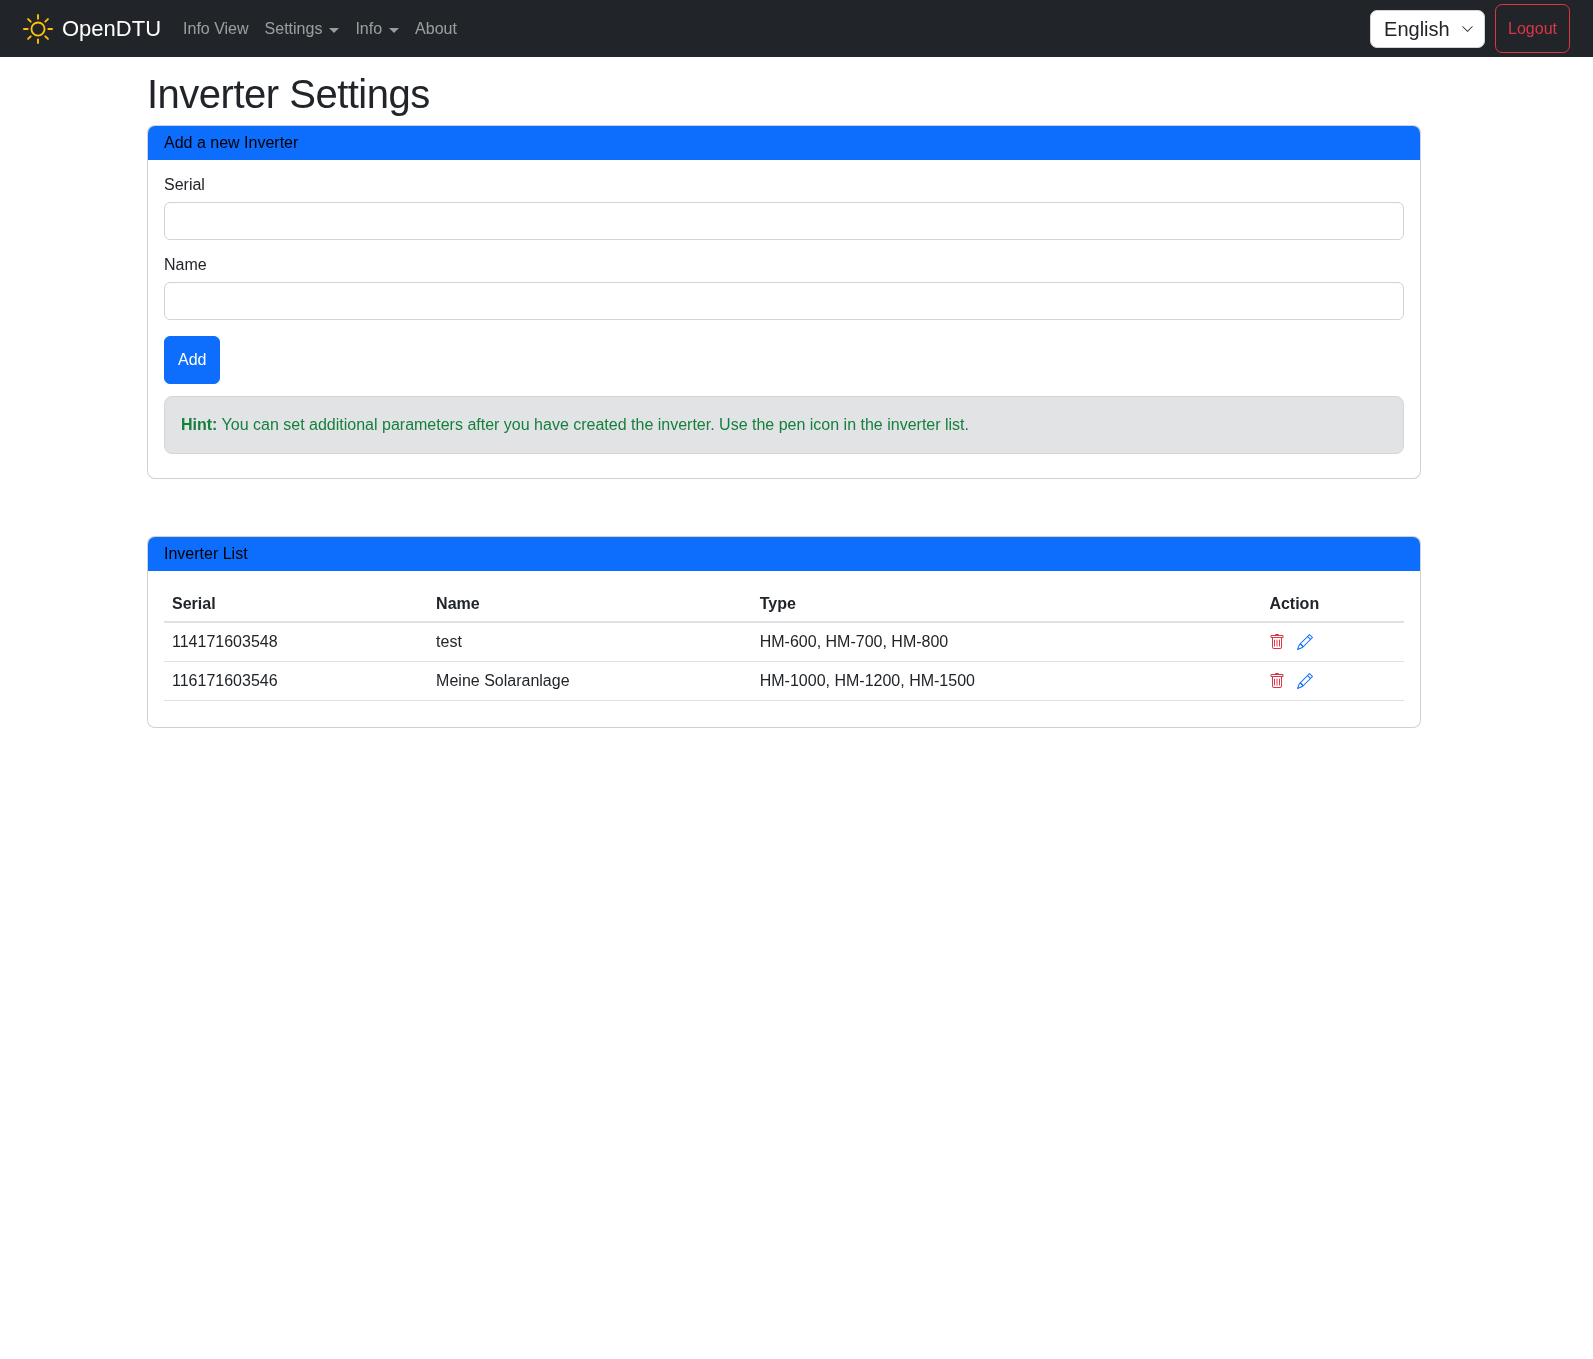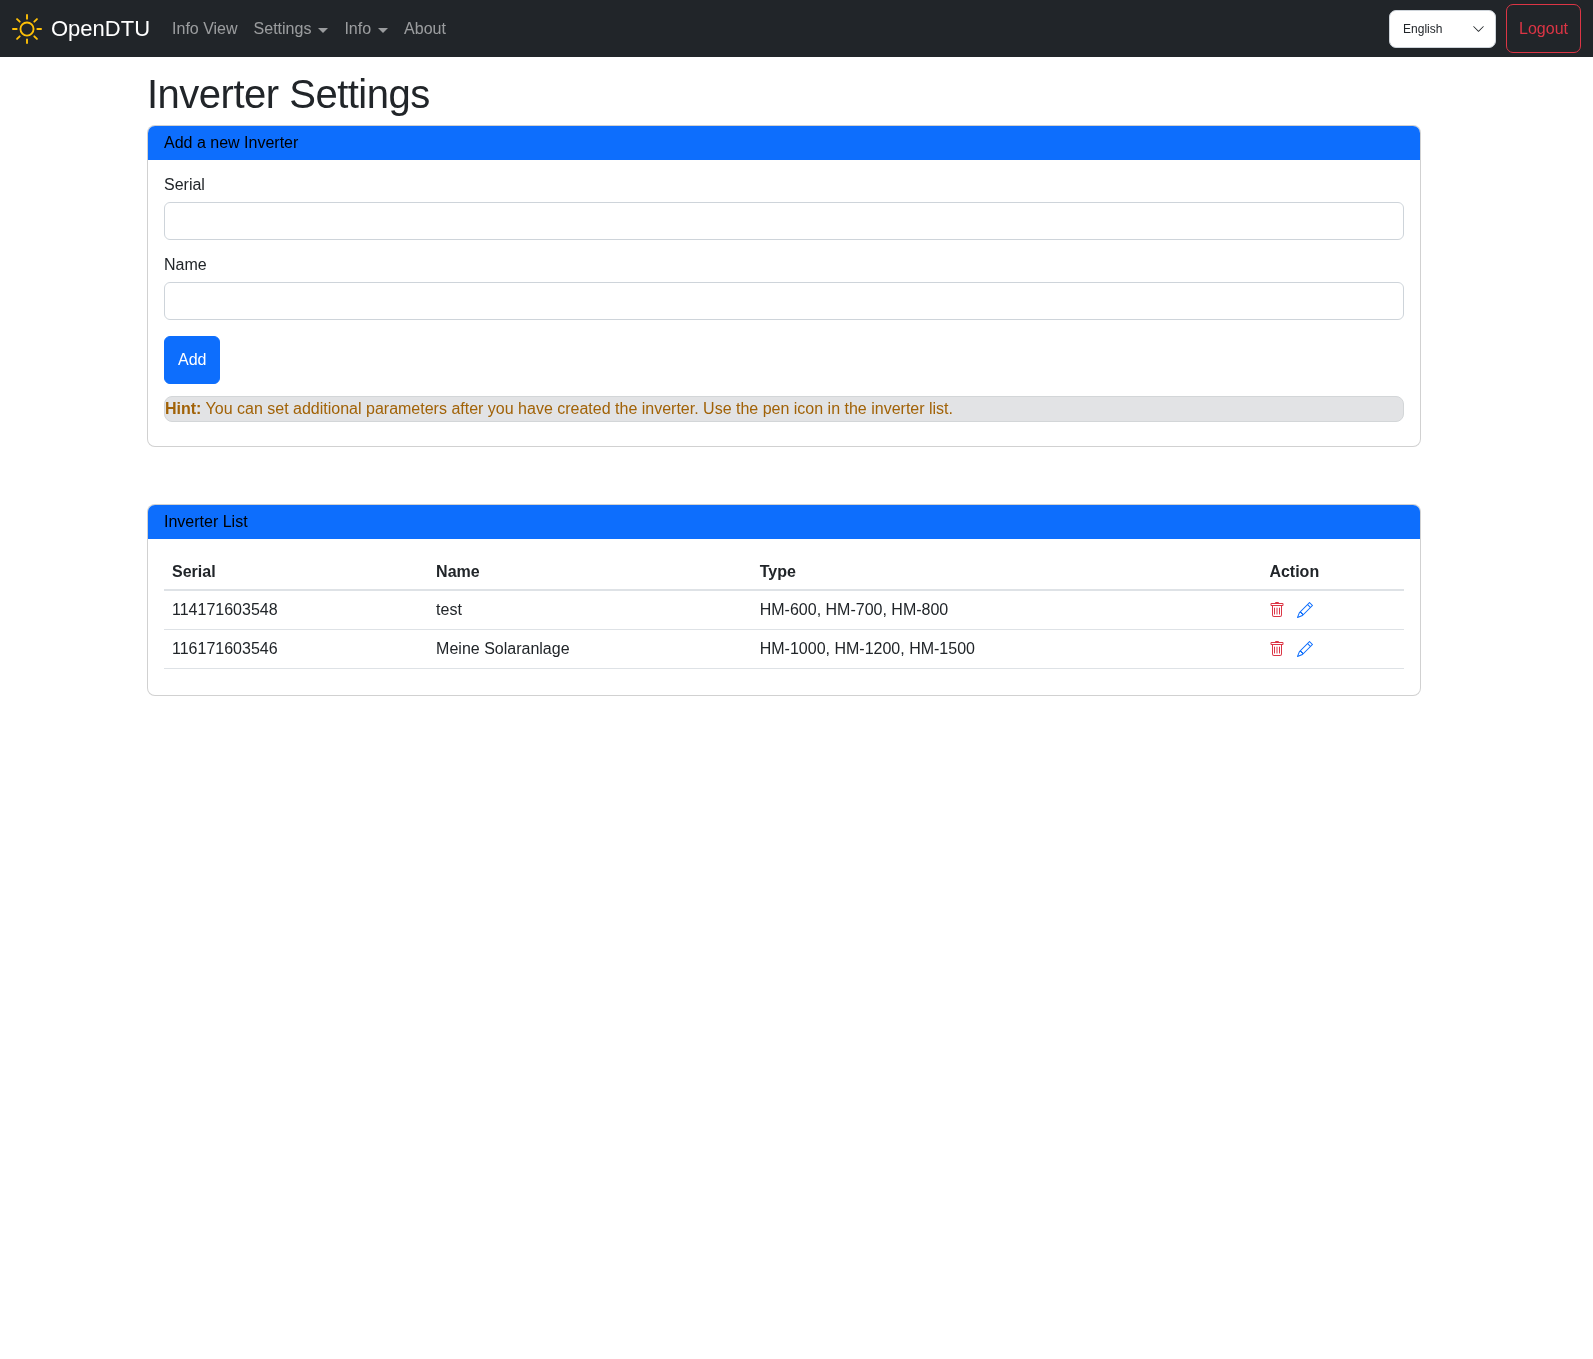--- a/index.html
+++ b/index.html
@@ -12,21 +12,21 @@
     font-size: 16px;
     overflow: hidden;
   }
 
   
   .navbar {
     height: 57px;
     background: #212529;
     display: flex;
     align-items: center;
-    padding: 0 12px;
+    padding: 0 23px;
   }
   .brand {
     display: flex; align-items: center; gap: 9px;
     color: #ffffff; font-size: 22px; font-weight: 500;
     margin-right: 14px; cursor: pointer; text-decoration: none;
   }
   .brand-icon { width: 30px; height: 30px; color: #ffc107; display: inline-flex; }
   .brand-icon svg { width: 100%; height: 100%; }
   .nav { display: flex; align-items: center; }
   .nav-link {
@@ -43,21 +43,21 @@
     border-left: 5px solid transparent;
     border-right: 5px solid transparent;
     margin-top: 3px;
   }
   .nav-right { margin-left: auto; display: flex; align-items: center; gap: 10px; }
   .lang-wrap { position: relative; }
   .lang-select {
     appearance: none; -webkit-appearance: none; -moz-appearance: none;
     height: 38px; min-width: 107px;
     padding: 6px 34px 6px 13px;
-    font-size: 12px; font-family: "Liberation Sans", sans-serif;
+    font-size: 20px; font-family: "Liberation Sans", sans-serif;
     color: #212529; background: #ffffff;
     border: 1px solid #ced4da; border-radius: 7px;
     cursor: pointer;
   }
   .lang-chevron {
     position: absolute; right: 11px; top: 50%;
     transform: translateY(-50%);
     width: 13px; height: 13px; color: #212529;
     pointer-events: none; display: inline-flex;
   }
@@ -101,23 +101,23 @@
     line-height: 1.5; color: #212529;
     border: 1px solid #ced4da; border-radius: 6px;
     background: #fff;
   }
   .btn-primary {
     background: #0d6efd; border: 1px solid #0d6efd;
     color: #ffffff; font-size: 16px; font-family: "Liberation Sans", sans-serif;
     padding: 14px 13px; border-radius: 6px; cursor: pointer;
   }
   .alert {
-    background: #e2e3e5; color: #a16207;
+    background: #e2e3e5; color: #15803d;
     border: 1px solid #d3d6d8; border-radius: 8px;
-    padding: 0; margin-top: 12px; margin-bottom: 8px;
+    padding: 16px; margin-top: 12px; margin-bottom: 8px;
     line-height: 1.5;
   }
   .alert .hint-label { font-weight: 700; }
 
   
   table.inverter-table { width: 100%; border-collapse: collapse; font-size: 16px; }
   .inverter-table th {
     text-align: left; font-weight: 700;
     padding: 8px; border-bottom: 2px solid #dee2e6;
   }

